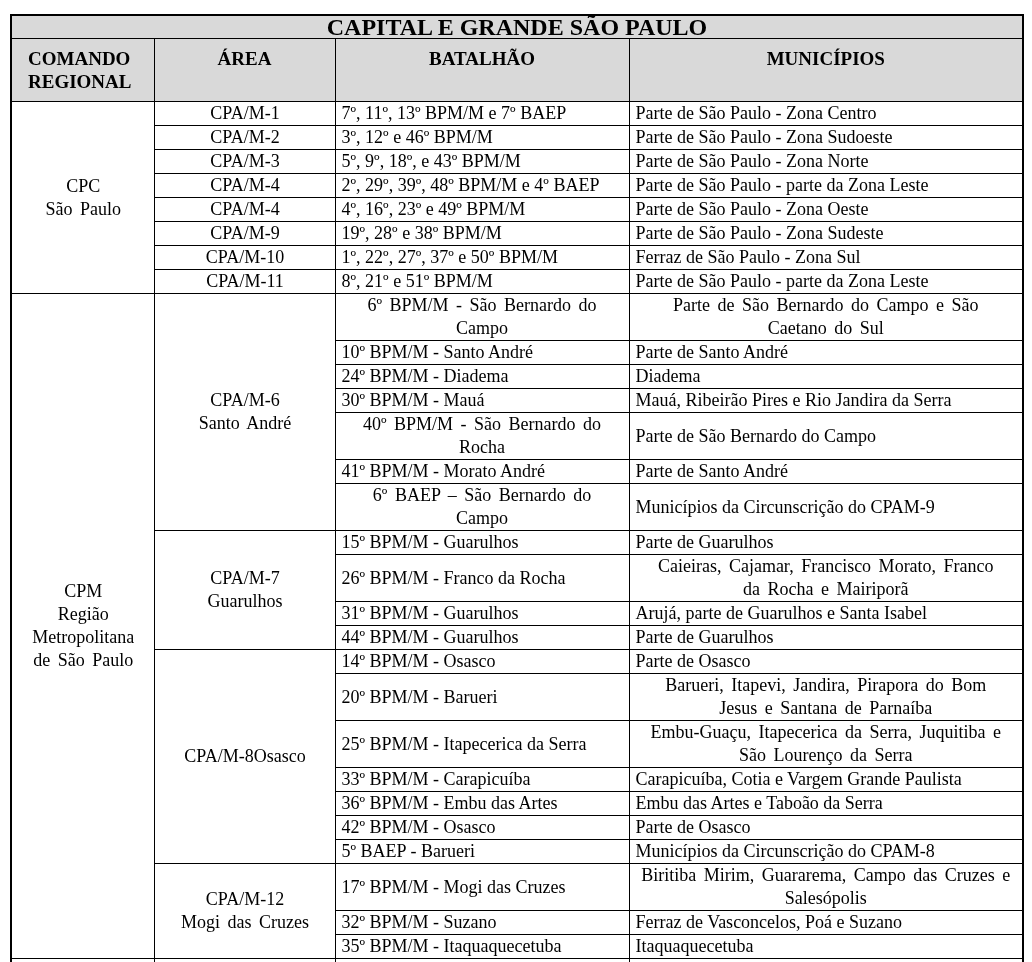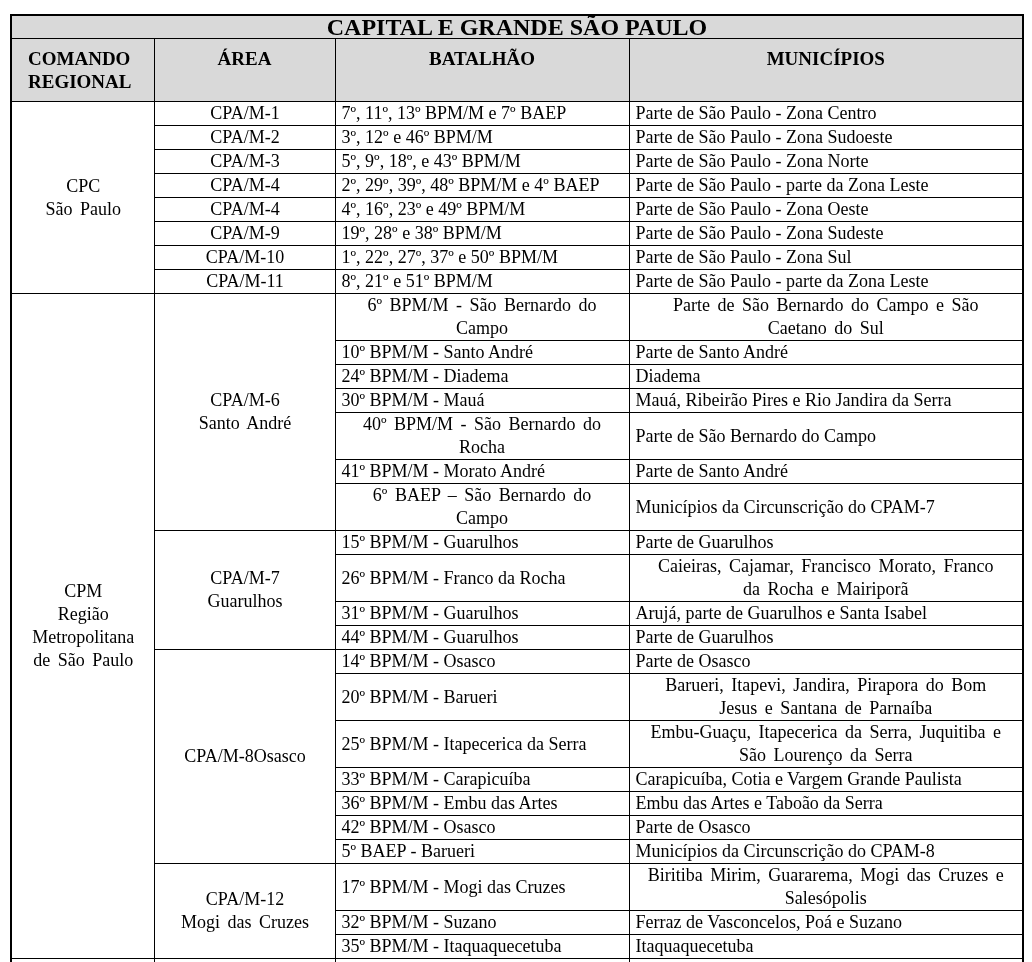--- a/index.html
+++ b/index.html
@@ -117,21 +117,21 @@
           <td class="mun-cell">Parte de São Paulo - Zona Oeste</td>
         </tr>
         <tr>
           <td class="area-cell" rowspan="1">CPA/M-9</td>
           <td class="bat-cell">19º, 28º e 38º BPM/M</td>
           <td class="mun-cell">Parte de São Paulo - Zona Sudeste</td>
         </tr>
         <tr>
           <td class="area-cell" rowspan="1">CPA/M-10</td>
           <td class="bat-cell">1º, 22º, 27º, 37º e 50º BPM/M</td>
-          <td class="mun-cell">Parte de São Paulo - Zona Sul</td>
+          <td class="mun-cell">Ferraz de São Paulo - Zona Sul</td>
         </tr>
         <tr>
           <td class="area-cell" rowspan="1">CPA/M-11</td>
           <td class="bat-cell">8º, 21º e 51º BPM/M</td>
           <td class="mun-cell">Parte de São Paulo - parte da Zona Leste</td>
         </tr>
         <tr>
           <td class="command-cell forced-wrap" rowspan="21">CPM
 Região
 Metropolitana
@@ -160,21 +160,21 @@
 Rocha</td>
           <td class="mun-cell">Parte de São Bernardo do Campo</td>
         </tr>
         <tr>
           <td class="bat-cell">41º BPM/M - Morato André</td>
           <td class="mun-cell">Parte de Santo André</td>
         </tr>
         <tr>
           <td class="bat-cell forced-wrap">6º BAEP – São Bernardo do
 Campo</td>
-          <td class="mun-cell">Municípios da Circunscrição do CPAM-7</td>
+          <td class="mun-cell">Municípios da Circunscrição do CPAM-9</td>
         </tr>
         <tr>
           <td class="area-cell forced-wrap" rowspan="4">CPA/M-7
 Guarulhos</td>
           <td class="bat-cell">15º BPM/M - Guarulhos</td>
           <td class="mun-cell">Parte de Guarulhos</td>
         </tr>
         <tr>
           <td class="bat-cell">26º BPM/M - Franco da Rocha</td>
           <td class="mun-cell forced-wrap">Caieiras, Cajamar, Francisco Morato, Franco
@@ -216,21 +216,21 @@
           <td class="mun-cell">Parte de Osasco</td>
         </tr>
         <tr>
           <td class="bat-cell">5º BAEP - Barueri</td>
           <td class="mun-cell">Municípios da Circunscrição do CPAM-8</td>
         </tr>
         <tr>
           <td class="area-cell forced-wrap" rowspan="3">CPA/M-12
 Mogi das Cruzes</td>
           <td class="bat-cell">17º BPM/M - Mogi das Cruzes</td>
-          <td class="mun-cell forced-wrap">Biritiba Mirim, Guararema, Mogi das Cruzes e
+          <td class="mun-cell forced-wrap">Biritiba Mirim, Guararema, Campo das Cruzes e
 Salesópolis</td>
         </tr>
         <tr>
           <td class="bat-cell">32º BPM/M - Suzano</td>
           <td class="mun-cell">Ferraz de Vasconcelos, Poá e Suzano</td>
         </tr>
         <tr>
           <td class="bat-cell">35º BPM/M - Itaquaquecetuba</td>
           <td class="mun-cell">Itaquaquecetuba</td>
         </tr>

